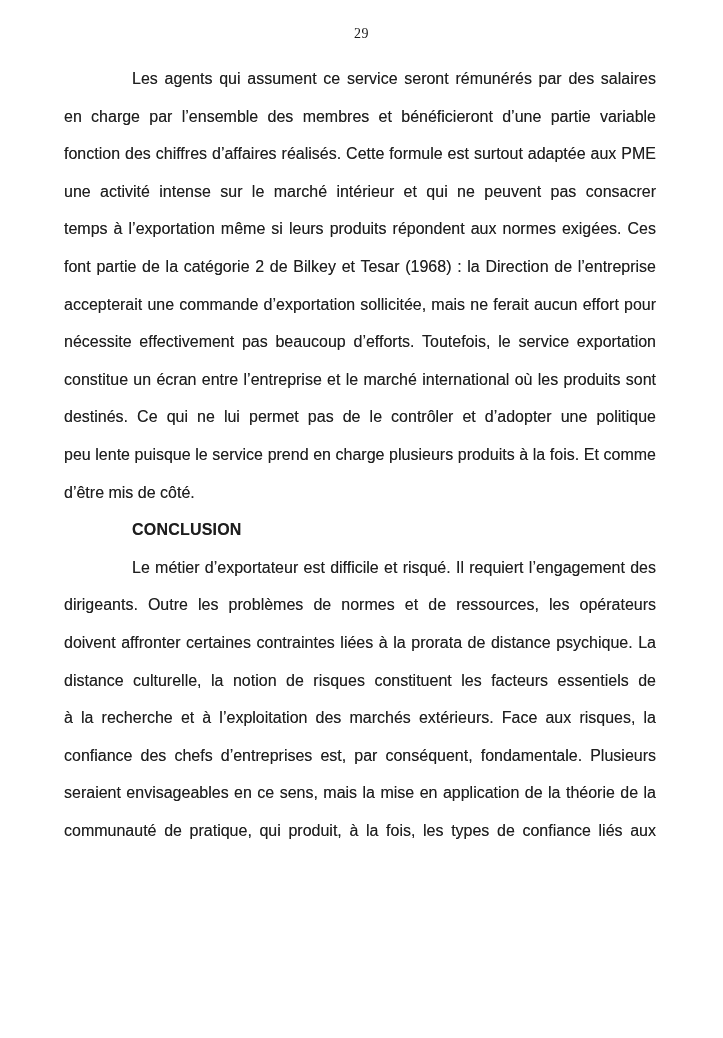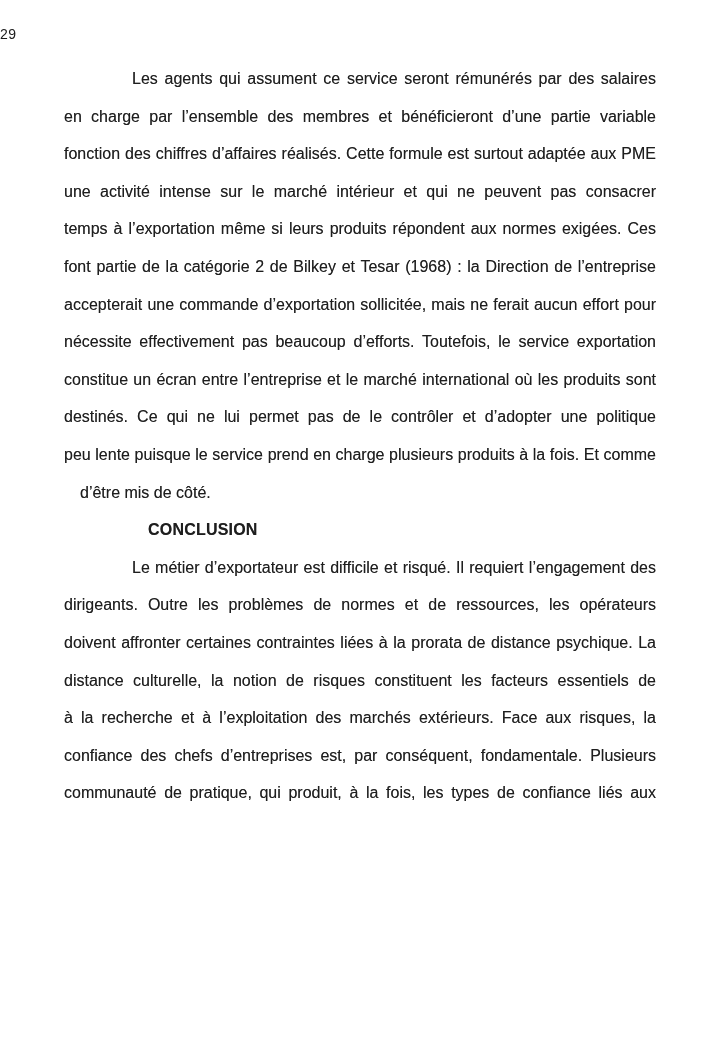--- a/index.html
+++ b/index.html
@@ -14,24 +14,25 @@
       background: #ffffff;
       overflow: hidden;
       font-family: "Liberation Sans", "DejaVu Sans", sans-serif;
       color: #1e1e1e;
     }
     .page-number {
       position: absolute;
       top: 26px;
       left: 0;
       width: 723px;
-      text-align: left;
+      text-align: center;
       font-size: 14px;
       color: #1a1a1a;
       letter-spacing: 0.5px;
+      font-family: Liberation Serif, serif;
     }
     .document-body {
       position: absolute;
       top: 60px;
       left: 64px;
       width: 592px;
     }
     .line {
       height: 37.6px;
       line-height: 37.6px;
@@ -40,21 +41,20 @@
       text-align-last: justify;
       white-space: normal;
       overflow: hidden;
       color: #1e1e1e;
       
       text-shadow: 0 0 0.4px rgba(30,30,30,0.55);
     }
     .line.left {
       text-align: left;
       text-align-last: left;
-      margin-left: 16px;
     }
     .line.indent {
       padding-left: 68px;
     }
     .line.bold {
       font-weight: bold;
       text-align: left;
       text-align-last: left;
       letter-spacing: 0.2px;
     }
@@ -77,15 +77,16 @@
       <div class="line">destinés. Ce qui ne lui permet pas de le contrôler et d’adopter une politique commerciale</div>
       <div class="line">peu lente puisque le service prend en charge plusieurs produits à la fois. Et comme il est</div>
       <div class="line left">d’être mis de côté.</div>
       <div class="line indent left bold">CONCLUSION</div>
       <div class="line indent">Le métier d’exportateur est difficile et risqué. Il requiert l’engagement des</div>
       <div class="line">dirigeants. Outre  les  problèmes de normes et  de ressources, les opérateurs exportateurs</div>
       <div class="line">doivent affronter certaines contraintes liées à la prorata de distance psychique. La langue, la</div>
       <div class="line">distance culturelle, la notion de risques constituent les facteurs essentiels de blocage relatifs</div>
       <div class="line">à la recherche et à l’exploitation des marchés extérieurs. Face aux risques, la remise en</div>
       <div class="line">confiance des chefs d’entreprises est, par conséquent, fondamentale. Plusieurs solutions</div>
+      <div class="line">seraient envisageables en ce sens, mais la mise en application  de la théorie de la</div>
       <div class="line">communauté de pratique, qui  produit, à la fois,  les types de confiance liés aux similarités</div>
     </div>
 </div>
 
 </body></html>

